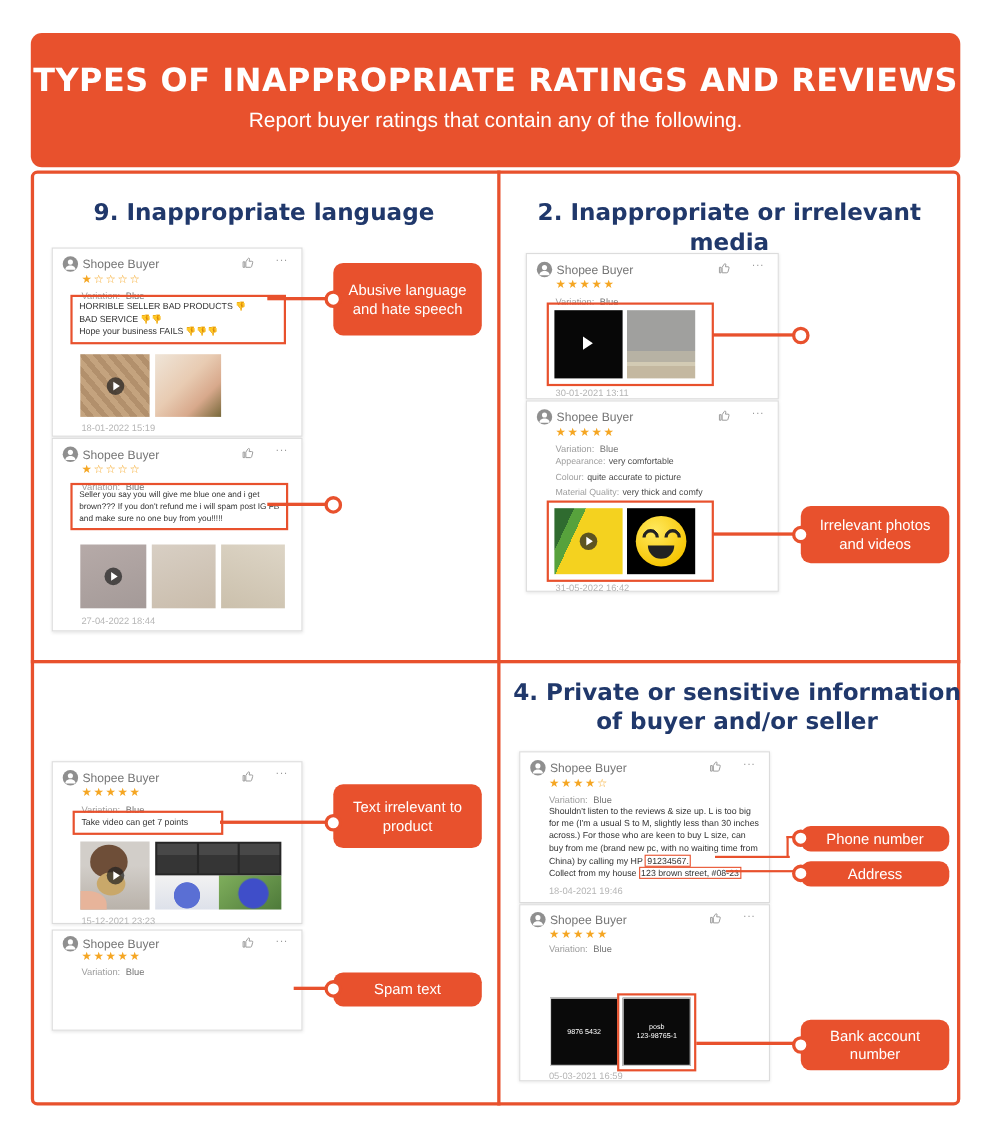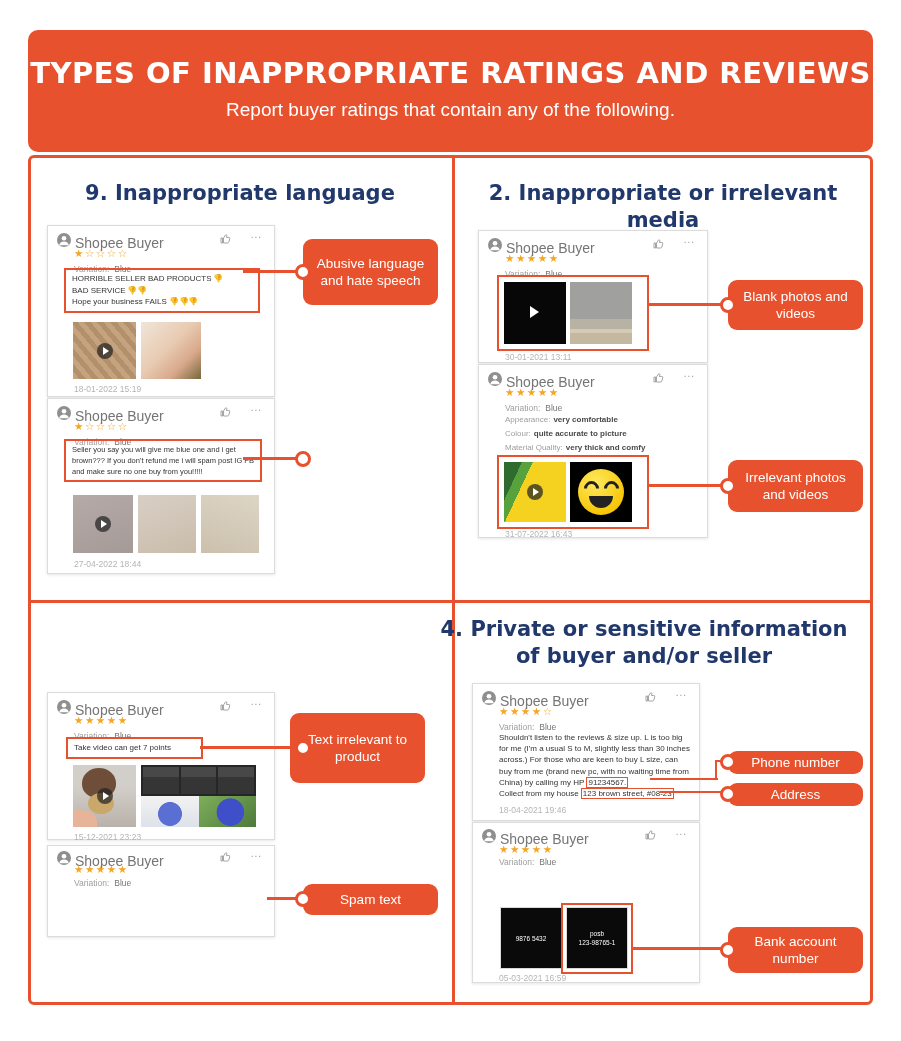--- a/index.html
+++ b/index.html
@@ -20,40 +20,40 @@
   .grid{position:absolute;left:28px;top:155px;width:845px;height:850px;border:3px solid var(--orange);
         border-radius:6px;box-sizing:border-box;}
   .vline{position:absolute;left:452px;top:155px;width:3px;height:850px;background:var(--orange);}
   .hline{position:absolute;left:28px;top:600px;width:845px;height:3px;background:var(--orange);}
   .qh{position:absolute;text-align:center;font-family:"DejaVu Sans",sans-serif;font-weight:bold;
       font-size:21px;color:var(--navy);white-space:pre-line;line-height:27px;}
   
   .card{position:absolute;background:#fff;border:1px solid #dcdcdc;box-shadow:0 1px 3px rgba(0,0,0,.10);
         box-sizing:border-box;}
   .av{position:absolute;left:9px;top:7px;width:14px;height:14px;border-radius:50%;background:#8f8f8f;overflow:hidden;}
-  .un{position:absolute;left:27px;top:9px;font-size:14px;color:#757575;}
+  .un{position:absolute;left:27px;top:9px;font-size:11px;color:#757575;}
   .lk{position:absolute;right:42px;top:7px;width:12px;height:12px;}
   .mo{position:absolute;right:12px;top:3px;font-size:10px;color:#9a9a9a;letter-spacing:1px;}
   .st{position:absolute;left:26px;top:21px;font-size:10.5px;letter-spacing:1.5px;color:var(--star);}
   .va{position:absolute;left:26px;top:38px;font-size:8.5px;color:#9e9e9e;}
   .va b{color:#757575;font-weight:normal;margin-left:5px;}
   .rbox{position:absolute;border:2px solid var(--orange);padding:3px 6px;font-size:8px;line-height:11.5px;
         color:#333;white-space:pre-line;box-sizing:border-box;}
   .rboxm{position:absolute;border:2px solid var(--orange);display:flex;gap:4px;padding:5px;box-sizing:border-box;}
   .media{position:absolute;display:flex;gap:5px;}
   .th{position:relative;flex:none;overflow:hidden;}
   .play{position:absolute;left:50%;top:50%;transform:translate(-50%,-50%);width:16px;height:16px;
         border-radius:50%;background:rgba(35,35,35,.72);}
   .play::after{content:"";position:absolute;left:6px;top:4px;border-left:6px solid #fff;
         border-top:4px solid transparent;border-bottom:4px solid transparent;}
   .play.bare{background:transparent;}
   .play.bare::after{left:3px;top:1px;border-left:9px solid #fff;border-top:6px solid transparent;border-bottom:6px solid transparent;}
   .dt{position:absolute;font-size:8.5px;color:#b5b5b5;}
   .attrs{position:absolute;left:26px;top:48px;font-size:8px;line-height:14px;color:#9e9e9e;}
-  .attrs b{color:#4a4a4a;font-weight:bold;margin-left:3px;margin-top:23px;}
+  .attrs b{color:#4a4a4a;font-weight:normal;margin-left:3px;margin-top:23px;}
   .bodytxt{position:absolute;font-size:8px;line-height:11.2px;color:#333;white-space:pre-line;}
   .inbox{border:1.5px solid var(--orange);padding:0 1px;}
   
   .callout{position:absolute;background:var(--orange);border-radius:9px;color:#fff;font-size:13.5px;
         line-height:17px;display:flex;align-items:center;justify-content:center;text-align:center;
         padding:4px 10px;box-sizing:border-box;z-index:5;}
   .dot{position:absolute;width:10px;height:10px;border-radius:50%;background:#fff;
         border:3px solid var(--orange);z-index:6;}
   .ln{position:absolute;background:var(--orange);z-index:4;}
   
@@ -95,21 +95,21 @@
     <div class="t">TYPES OF INAPPROPRIATE RATINGS AND REVIEWS</div>
     <div class="s">Report buyer ratings that contain any of the following.</div>
   </div>
 
   <div class="grid"></div>
   <div class="vline"></div>
   <div class="hline"></div>
 
   <div class="qh" style="left:28px;top:180px;width:424px">9. Inappropriate language</div>
   <div class="qh" style="left:453px;top:180px;width:420px">2. Inappropriate or irrelevant media</div>
-  <div class="qh" style="left:434px;top:616px;width:420px">4. Private or sensitive information
+  <div class="qh" style="left:460px;top:616px;width:420px">4. Private or sensitive information
 of buyer and/or seller</div>
 
   <div class="card" style="left:47px;top:225px;width:228px;height:172px">
     <div class="av"><svg viewBox="0 0 24 24" width="14" height="14">
           <circle cx="12" cy="9" r="4" fill="#fff"></circle>
           <path d="M4 21c0-4 3.6-6.5 8-6.5s8 2.5 8 6.5z" fill="#fff"></path>
         </svg></div>
     <div class="un">Shopee Buyer</div>
     <svg class="lk" viewBox="0 0 24 24">
         <path d="M2 10h3v10H2zM7 20h8.6c.9 0 1.7-.6 1.9-1.5l1.9-6.8A2 2 0 0 0 17.5 9H13l.7-3.6A1.6 1.6 0 0 0 12.1 3.5c-.5 0-1 .3-1.3.7L7 10z" fill="none" stroke="#9b9b9b" stroke-width="1.8"></path>
@@ -195,21 +195,21 @@
           <div class="play"></div>
         </div>
       <div class="th t-smiley" style="width:62px;height:60px">
         <div class="smiley">
             <span class="e l"></span>
             <span class="e r"></span>
             <span class="m"></span>
           </div>
       </div>
     </div>
-    <div class="dt" style="left:26px;top:164px">31-07-2022 16:43</div>
+    <div class="dt" style="left:26px;top:164px">31-05-2022 16:42</div>
   </div>
 
   <div class="card" style="left:47px;top:692px;width:228px;height:148px">
     <div class="av"><svg viewBox="0 0 24 24" width="14" height="14">
           <circle cx="12" cy="9" r="4" fill="#fff"></circle>
           <path d="M4 21c0-4 3.6-6.5 8-6.5s8 2.5 8 6.5z" fill="#fff"></path>
         </svg></div>
     <div class="un">Shopee Buyer</div>
     <svg class="lk" viewBox="0 0 24 24">
         <path d="M2 10h3v10H2zM7 20h8.6c.9 0 1.7-.6 1.9-1.5l1.9-6.8A2 2 0 0 0 17.5 9H13l.7-3.6A1.6 1.6 0 0 0 12.1 3.5c-.5 0-1 .3-1.3.7L7 10z" fill="none" stroke="#9b9b9b" stroke-width="1.8"></path>
@@ -285,23 +285,22 @@
     <div class="media" style="left:27px;top:84px;gap:4px">
       <div class="th t-money" style="width:62px;height:62px">9876 5432</div>
       <div class="th t-money" style="width:62px;height:62px">posb
 123-98765-1</div>
     </div>
     <div style="position:absolute;left:88px;top:80px;width:72px;height:71px;border:2px solid var(--orange);box-sizing:border-box"></div>
     <div class="dt" style="left:26px;top:150px">05-03-2021 16:59</div>
   </div>
 
   <div class="callout" style="left:303px;top:239px;width:135px;height:66px">Abusive language and hate speech</div>
-  <div class="callout" style="left:728px;top:280px;width:135px;height:50px">Blank photos and videos</div>
   <div class="callout" style="left:728px;top:460px;width:135px;height:52px">Irrelevant photos and videos</div>
-  <div class="callout" style="left:290px;top:713px;width:135px;height:70px">Text irrelevant to product</div>
+  <div class="callout" style="left:303px;top:713px;width:135px;height:58px">Text irrelevant to product</div>
   <div class="callout" style="left:303px;top:884px;width:135px;height:31px">Spam text</div>
   <div class="callout" style="left:728px;top:751px;width:135px;height:23px">Phone number</div>
   <div class="callout" style="left:728px;top:783px;width:135px;height:23px">Address</div>
   <div class="callout" style="left:728px;top:927px;width:135px;height:46px">Bank account number</div>
 
   <div class="ln" style="left:243px;top:270px;width:60px;height:3px"></div>
   <div class="ln" style="left:243px;top:457px;width:60px;height:3px"></div>
   <div class="ln" style="left:648px;top:303px;width:80px;height:3px"></div>
   <div class="ln" style="left:648px;top:484px;width:80px;height:3px"></div>
   <div class="ln" style="left:200px;top:746px;width:103px;height:3px"></div>

